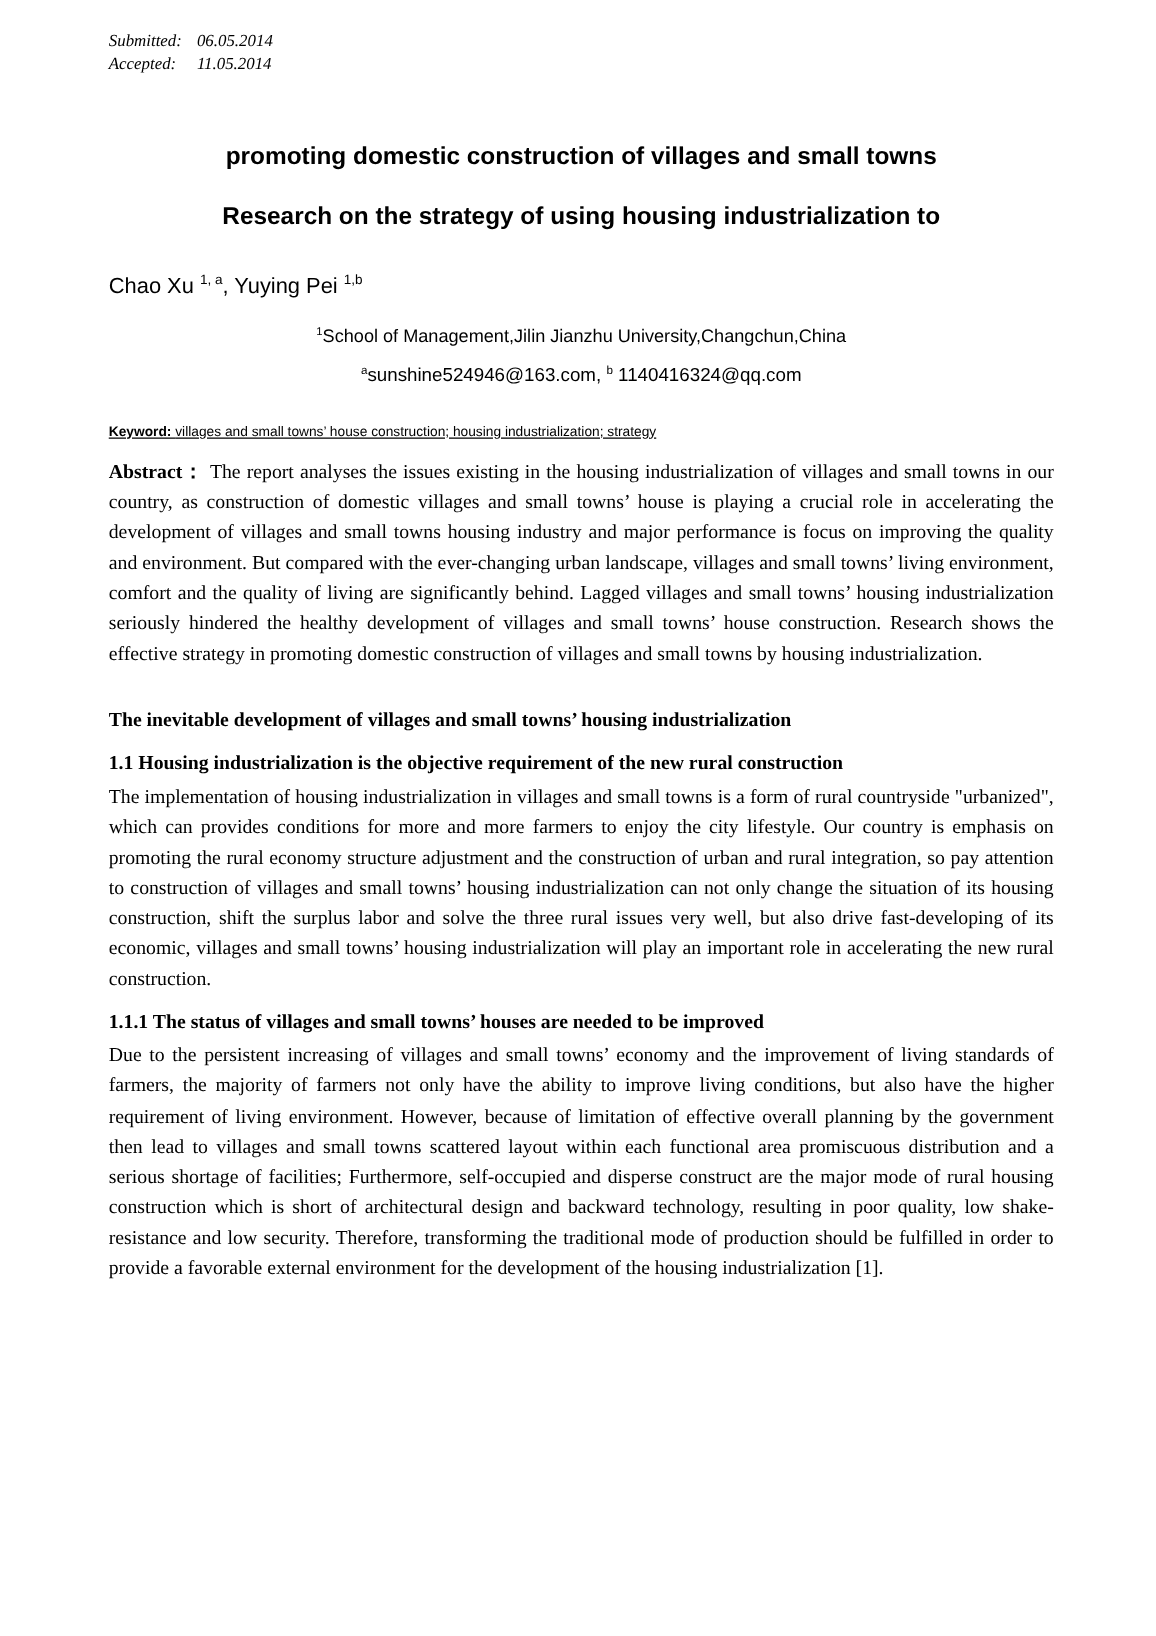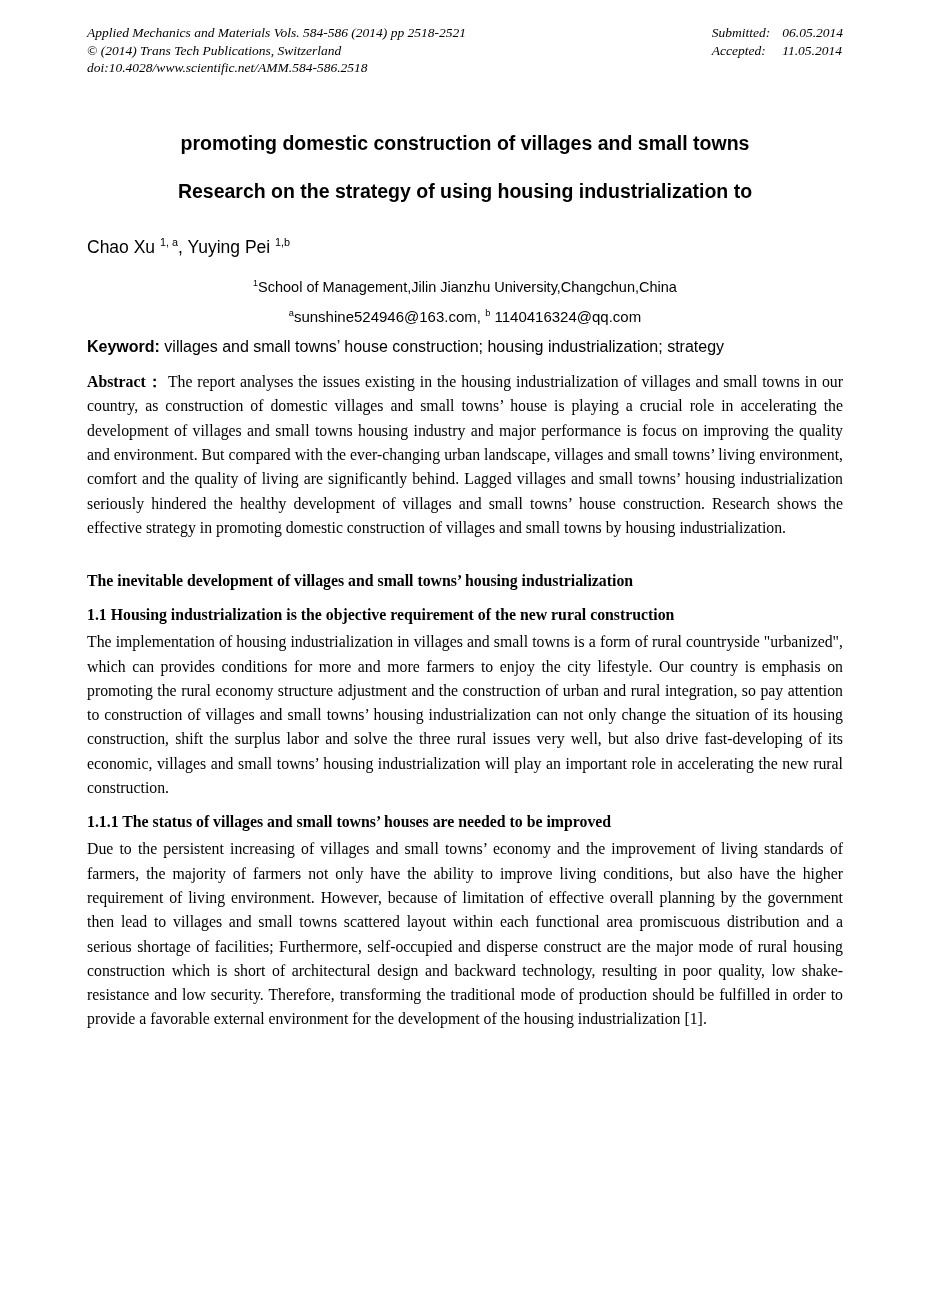--- a/index.html
+++ b/index.html
@@ -53,23 +53,24 @@
     font-size: 14.5px;
   }
   .emails {
     margin-top: 13px;
     text-align: center;
     font-family: "Liberation Sans", sans-serif;
     font-size: 15px;
   }
   
   .keywords {
-    margin-top: 13px;
+    margin-top: 31px;
     font-family: "Liberation Sans", sans-serif;
-    font-size: 16px;
+    font-size: 11px;
+    text-decoration: underline;
   }
   .keywords .kw-label { font-weight: bold; }
   
   .abstract {
     margin-top: 14px;
     font-size: 15.8px;
     line-height: 24.3px;
     text-align: justify;
   }
   .abstract .ab-label { font-weight: bold; }
@@ -91,25 +92,20 @@
     line-height: 24.3px;
     text-align: justify;
   }
 </style>
 </head>
 <body>
 
 <div class="page">
 
   <div class="hdr">
-    <div class="hdr-left">
-      <div>Applied Mechanics and Materials Vols. 584-586 (2014) pp 2518-2521</div>
-      <div>© (2014) Trans Tech Publications, Switzerland</div>
-      <div>doi:10.4028/www.scientific.net/AMM.584-586.2518</div>
-    </div>
     <div class="hdr-right">
       <span>Submitted:</span>
       <span>06.05.2014</span>
       <span>Accepted:</span>
       <span>11.05.2014</span>
     </div>
   </div>
 
   <div class="title">
     <div>promoting domestic construction of villages and small towns</div>

